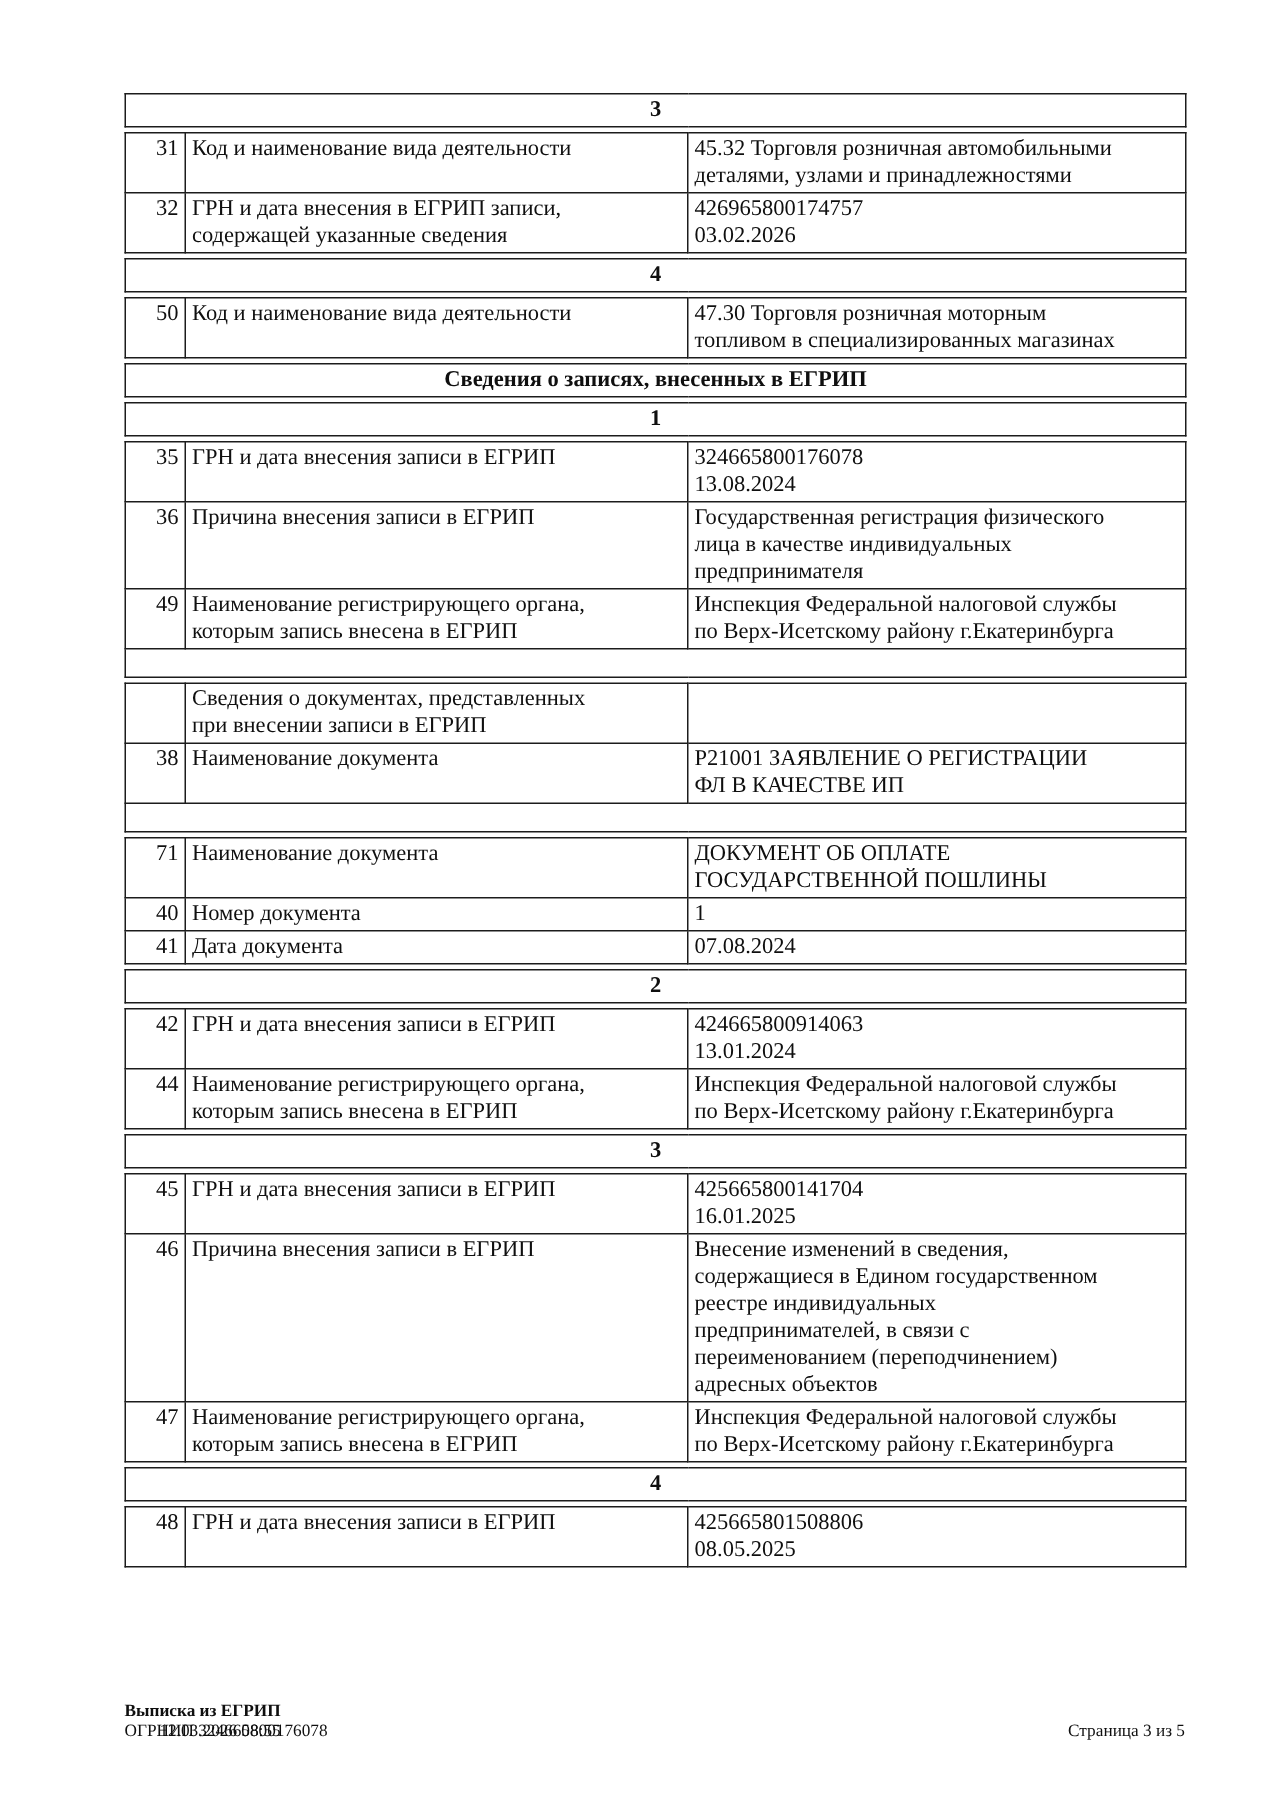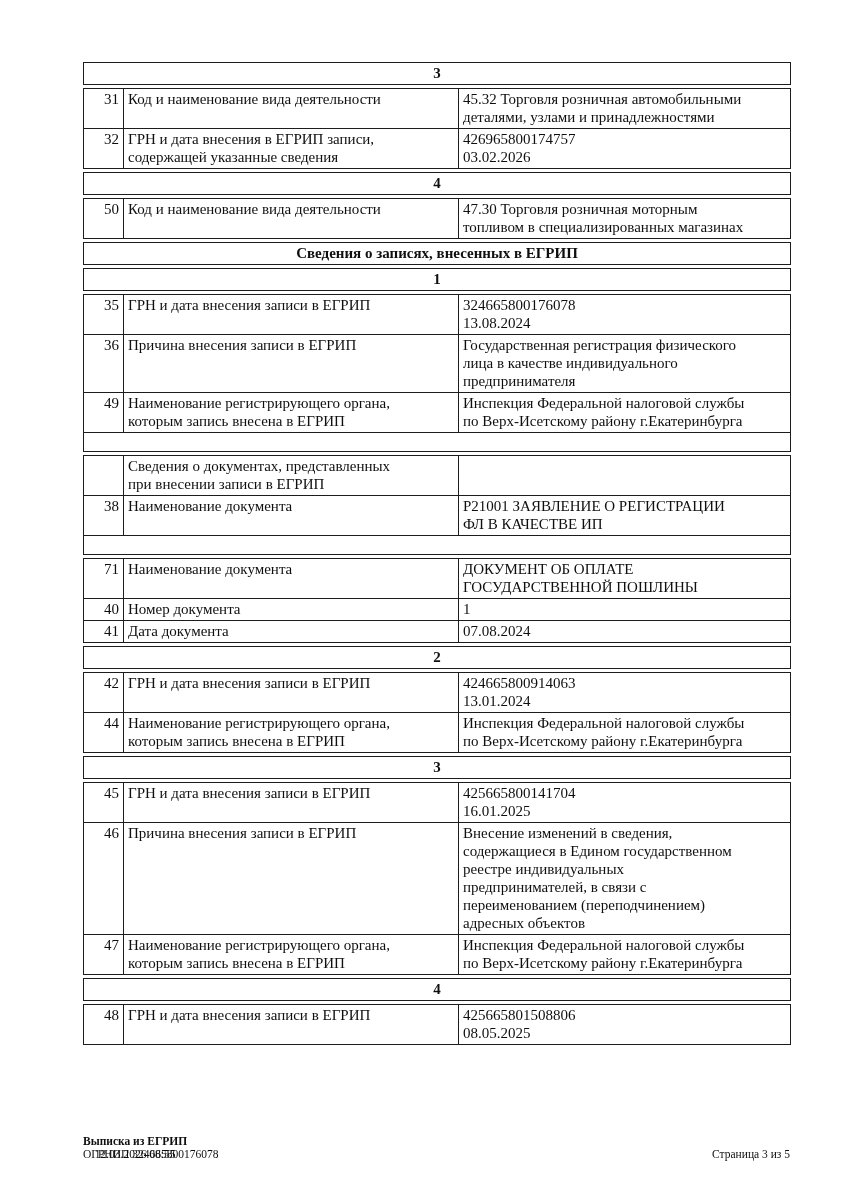--- a/index.html
+++ b/index.html
@@ -47,21 +47,21 @@
   td.spacer-cell { height: 15px; padding: 0; }
   .footer {
     position: absolute;
     left: 83px;
     top: 1133px;
     width: 707px;
     height: 28px;
     font-size: 11.5px;
     line-height: 13px;
   }
-  .footer-left { position: absolute; left: 0; bottom: 0; text-align: center; }
+  .footer-left { position: absolute; left: 0; bottom: 0; text-align: right; }
   .footer-title { font-weight: bold; }
   .footer-center { position: absolute; left: 0; right: 0; bottom: 0; }
   .footer-right { position: absolute; right: 0; bottom: 0; text-align: left; }
 </style>
 </head>
 <body>
 
 <div class="page">
   <div class="doc-table">
       <table class="block">
@@ -159,21 +159,21 @@
           <tr>
             <td class="num-cell">35</td>
             <td class="label-cell">ГРН и дата внесения записи в ЕГРИП</td>
             <td class="value-cell">324665800176078
 13.08.2024</td>
           </tr>
           <tr>
             <td class="num-cell">36</td>
             <td class="label-cell">Причина внесения записи в ЕГРИП</td>
             <td class="value-cell">Государственная регистрация физического
-лица в качестве индивидуального
+лица в качестве индивидуальных
 предпринимателя</td>
           </tr>
           <tr>
             <td class="num-cell">49</td>
             <td class="label-cell">Наименование регистрирующего органа,
 которым запись внесена в ЕГРИП</td>
             <td class="value-cell">Инспекция Федеральной налоговой службы
 по Верх-Исетскому району г.Екатеринбурга</td>
           </tr>
           <tr>

